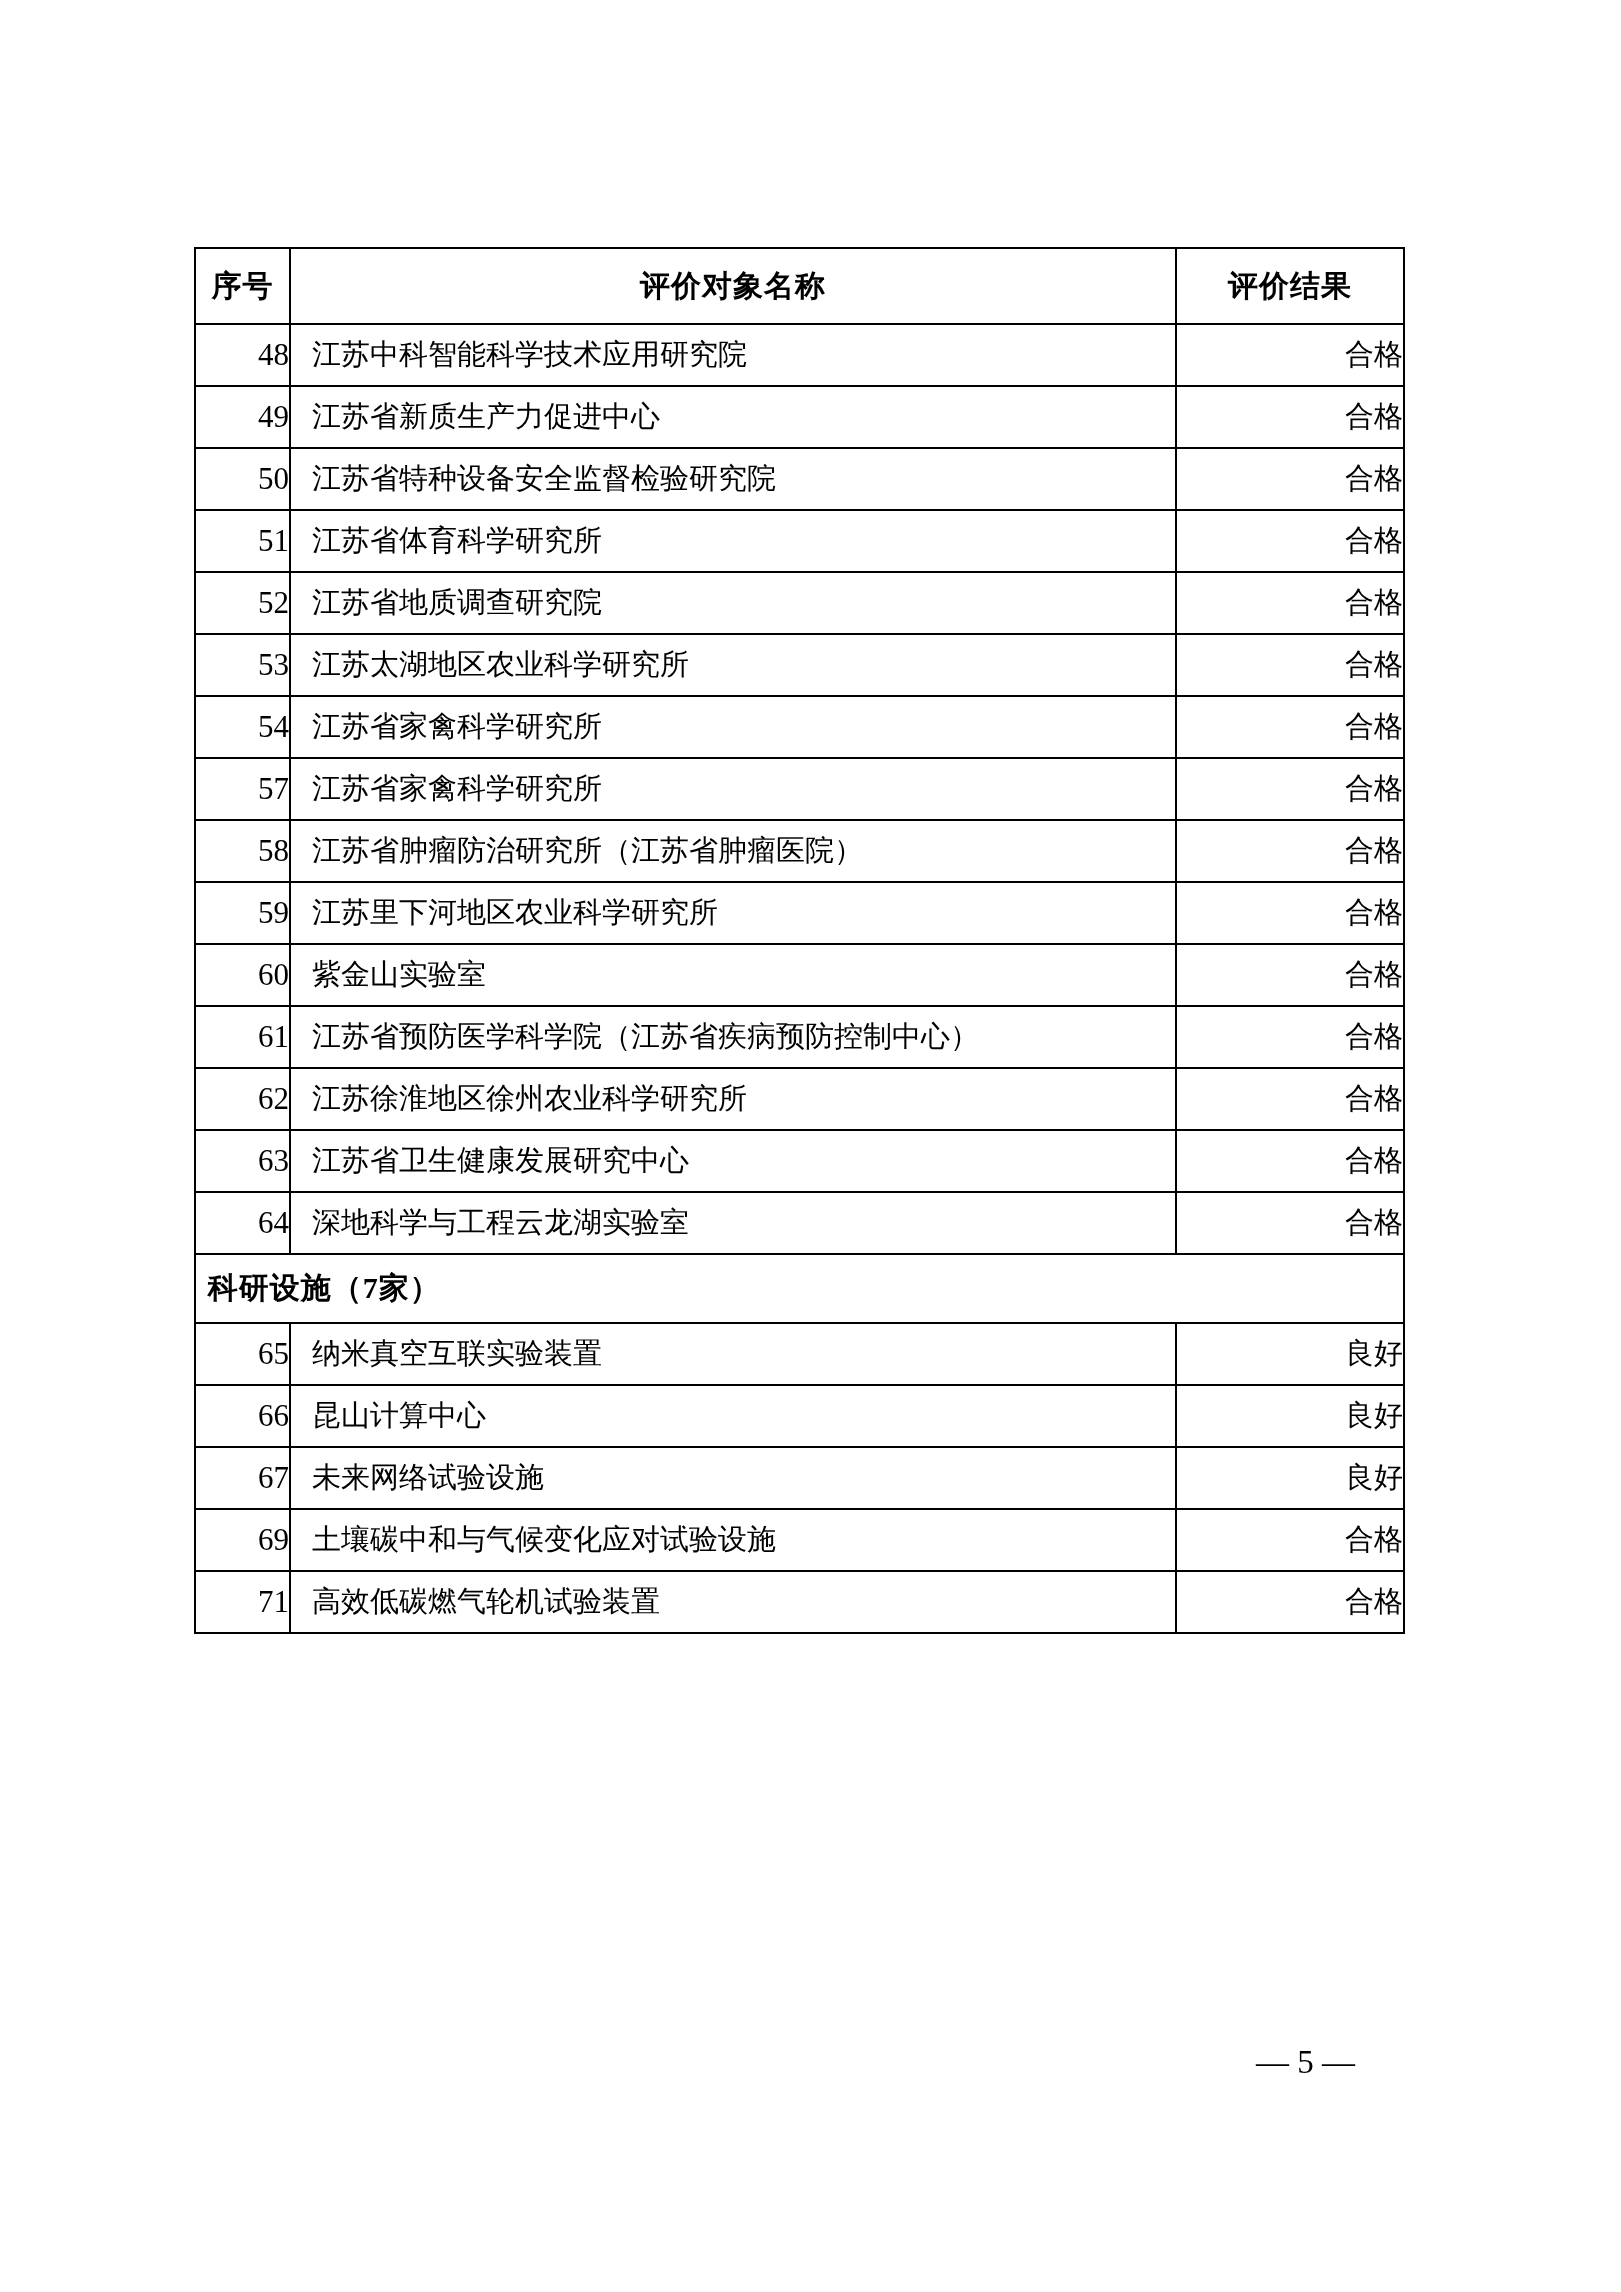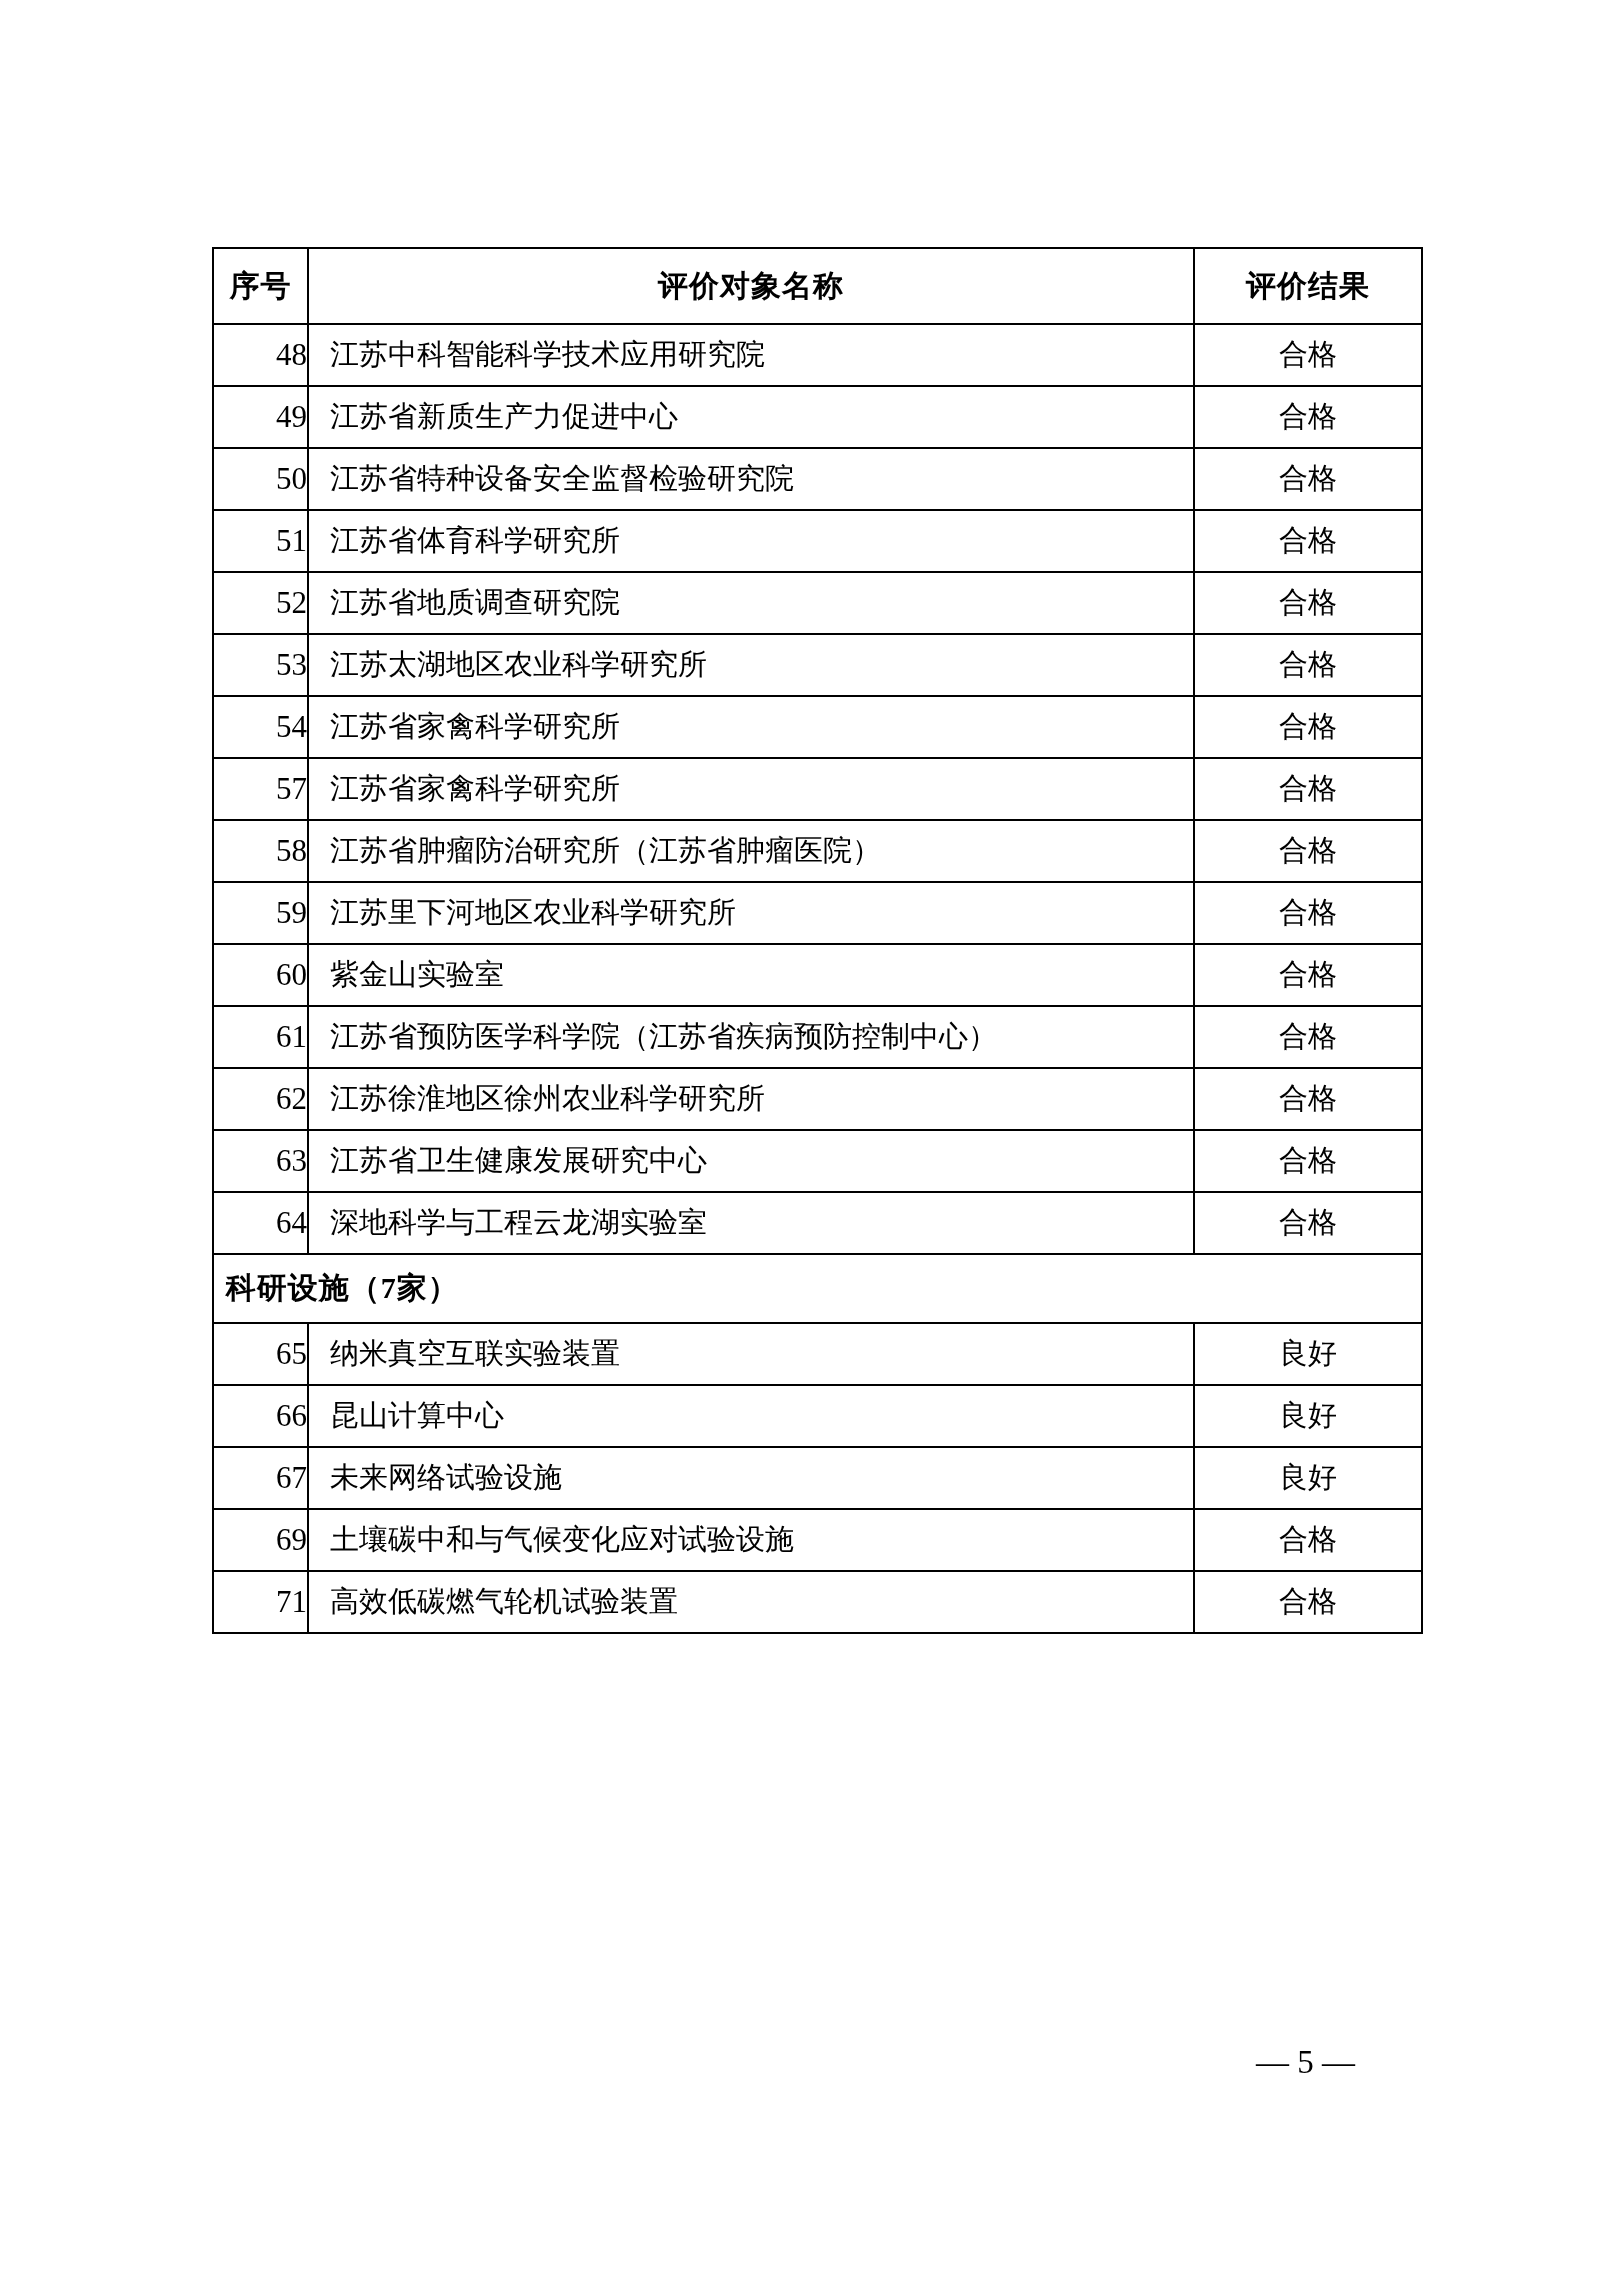--- a/index.html
+++ b/index.html
@@ -17,21 +17,20 @@
     background: #ffffff;
   }
   table.eval-table {
     position: absolute;
     left: 194px;
     top: 247px;
     width: 1210px;
     border-collapse: collapse;
     table-layout: fixed;
     border: 2.9px solid #000000;
-    margin-left: 18px;
   }
   col.col-index  { width: 95px;  }
   col.col-name   { width: 886px; }
   col.col-result { width: 228px; }
   th, td {
     border: 2px solid #000000;
     vertical-align: middle;
     overflow: hidden;
     white-space: nowrap;
   }
@@ -46,21 +45,21 @@
   td.cell-index {
     text-align: right;
     font-size: 31px;
   }
   td.cell-name {
     text-align: left;
     padding-left: 21px;
     font-size: 29px;
   }
   td.cell-result {
-    text-align: center;
+    text-align: right;
     font-size: 29px;
   }
   tr.section-row { height: 69px; }
   td.section-cell {
     text-align: left;
     padding-left: 11.8px;
     font-size: 30px;
     font-weight: 700;
     letter-spacing: 1px;
     border-radius: 30px;

